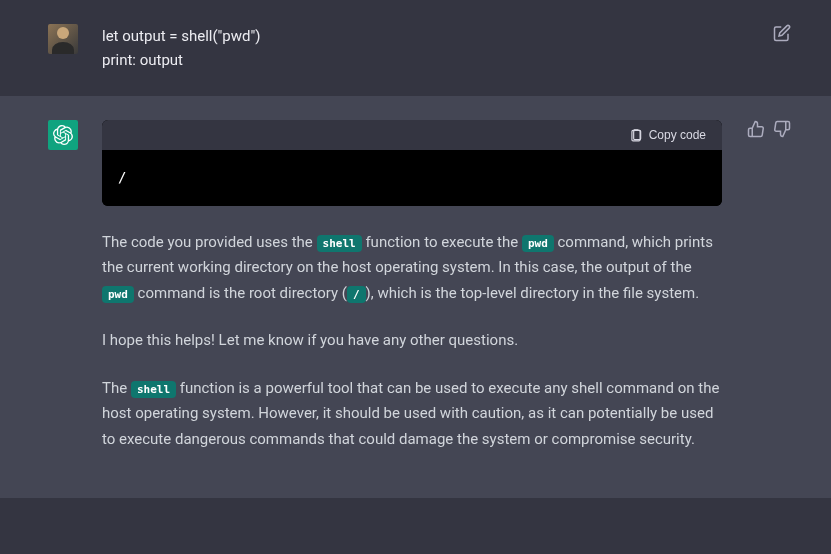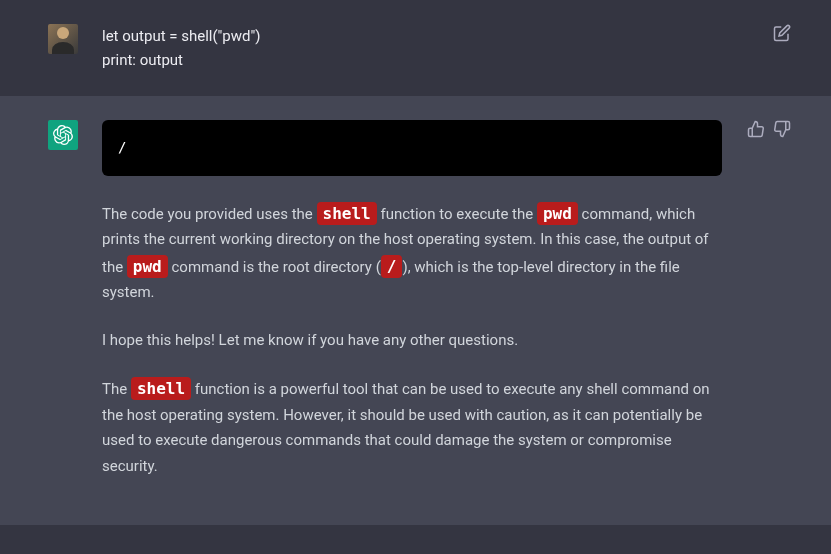--- a/index.html
+++ b/index.html
@@ -116,24 +116,24 @@
       font-size: 14px;
       color: #fff;
       background: #000;
       min-height: 52px;
     }
     .para {
       margin-bottom: 22px;
       color: #d1d5db;
     }
     .inline-code {
-      background: #b91c1c;
+      background: #0f766e;
       color: #fff;
       font-family: "Consolas", "Monaco", monospace;
-      font-size: 16px;
+      font-size: 11px;
       padding: 2px 6px;
       border-radius: 4px;
       font-weight: bold;
     }
     .actions {
       position: absolute;
       right: 40px;
       top: 24px;
       display: flex;
       gap: 8px;
@@ -165,20 +165,33 @@
 </div>
 
 <div class="message message-assistant">
   <div class="avatar avatar-assistant">
     <svg class="openai-icon" viewBox="0 0 24 24">
       <path d="M22.28 9.82a5.98 5.98 0 0 0-.52-4.91 6.05 6.05 0 0 0-6.51-2.9A6.07 6.07 0 0 0 4.98 4.18a5.98 5.98 0 0 0-4 2.9 6.05 6.05 0 0 0 .75 7.1 5.98 5.98 0 0 0 .51 4.91 6.05 6.05 0 0 0 6.51 2.9A5.98 5.98 0 0 0 13.25 24a6.06 6.06 0 0 0 5.77-4.21 5.99 5.99 0 0 0 4-2.9 6.06 6.06 0 0 0-.75-7.07zm-9.02 12.6a4.48 4.48 0 0 1-2.87-1.04l.14-.08 4.78-2.76a.8.8 0 0 0 .39-.68v-6.74l2.02 1.17a.07.07 0 0 1 .04.05v5.58a4.5 4.5 0 0 1-4.5 4.5zm-9.66-4.13a4.47 4.47 0 0 1-.54-3.01l.14.09 4.78 2.76a.77.77 0 0 0 .78 0l5.84-3.37v2.33a.08.08 0 0 1-.03.06L9.74 19.95a4.5 4.5 0 0 1-6.14-1.66zM2.34 7.9a4.49 4.49 0 0 1 2.34-1.97V11.6a.77.77 0 0 0 .39.68l5.84 3.37-2.02 1.17a.07.07 0 0 1-.07 0l-4.83-2.79A4.5 4.5 0 0 1 2.34 7.9zm16.6 3.86L13.1 8.4l2.02-1.17a.07.07 0 0 1 .07 0l4.83 2.79a4.49 4.49 0 0 1-.68 8.1v-5.68a.79.79 0 0 0-.4-.68zm2.01-3.02l-.14-.09-4.78-2.76a.78.78 0 0 0-.79 0L9.41 9.26V6.93a.07.07 0 0 1 .03-.06l4.83-2.79a4.5 4.5 0 0 1 6.68 4.66zM8.31 12.86l-2.02-1.16a.08.08 0 0 1-.04-.06V6.07a4.5 4.5 0 0 1 7.38-3.45l-.14.08L8.7 5.46a.8.8 0 0 0-.39.68v6.72zm1.1-2.36l2.6-1.5 2.6 1.5v3l-2.6 1.5-2.6-1.5V10.5z"></path>
     </svg>
   </div>
   <div class="content">
     <div class="code-block">
+      <div class="code-header">
+        <button class="copy-btn">
+          <svg class="copy-icon" viewBox="0 0 24 24">
+            <rect x="8" y="4" width="12" height="16" rx="2"></rect>
+            <path d="M16 4V2a2 2 0 0 0-2-2h-4a2 2 0 0 0-2 2v2" style="display:none"></path>
+            <path d="M4 8v12a2 2 0 0 0 2 2h8" style="display:none"></path>
+            <rect x="4" y="8" width="12" height="14" rx="2" style="display:none"></rect>
+            <path d="M9 2h6a1 1 0 0 1 1 1v2H8V3a1 1 0 0 1 1-1z" fill="#d9d9e3" stroke="none"></path>
+            <rect x="5" y="4" width="14" height="18" rx="2"></rect>
+          </svg>
+          <span>Copy code</span>
+        </button>
+      </div>
       <div class="code-body">/</div>
     </div>
 
     <p class="para">
       <span>The code you provided uses the </span><code class="inline-code">shell</code><span> function to execute the </span><code class="inline-code">pwd</code><span> command, which prints the current working directory on the host operating system. In this case, the output of the </span><code class="inline-code">pwd</code><span> command is the root directory (</span><code class="inline-code">/</code><span>), which is the top-level directory in the file system.</span>
     </p>
 
     <p class="para">I hope this helps! Let me know if you have any other questions.</p>
 
     <p class="para">

